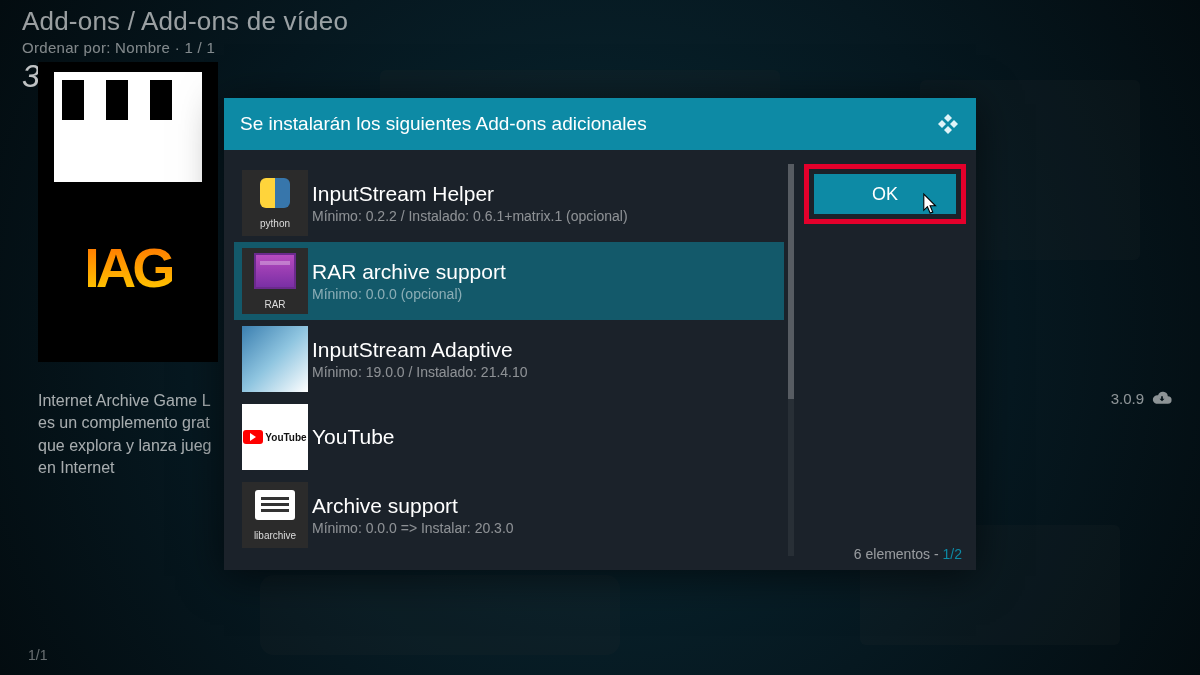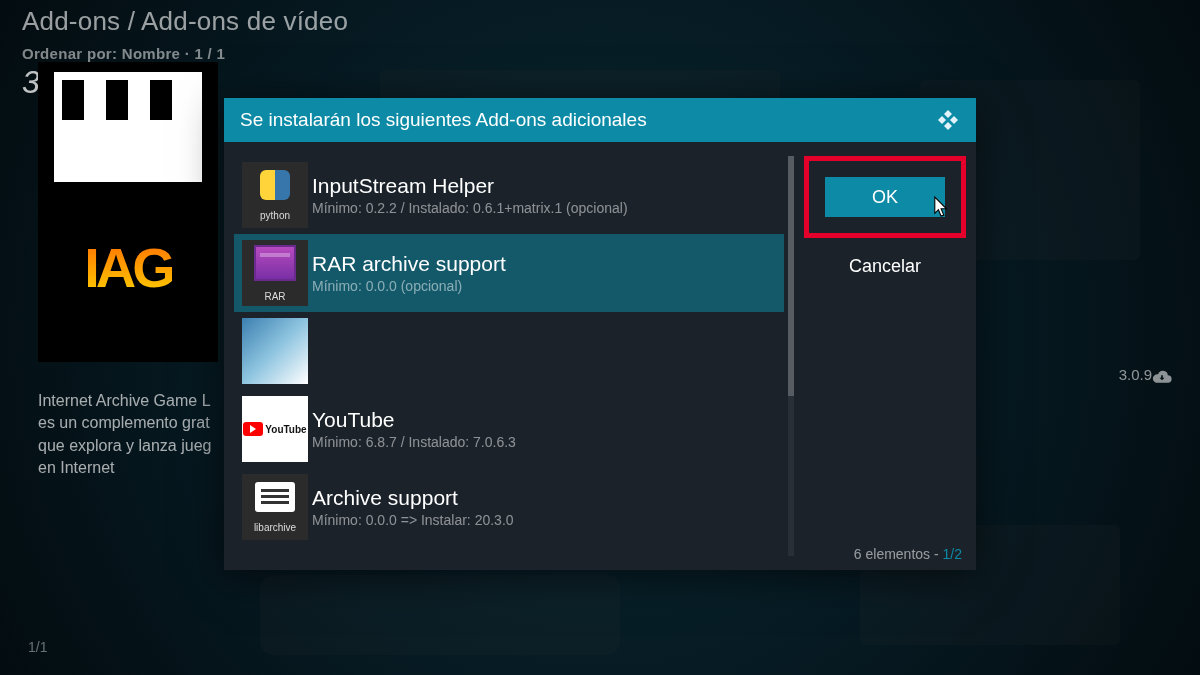--- a/index.html
+++ b/index.html
@@ -11,47 +11,47 @@
   }
 
   
   .bg-shapes { position: absolute; inset: 0; opacity: 0.12; overflow: hidden; }
   .bg-shape { position: absolute; background: #333; border-radius: 6px; }
 
   
   .topbar { position: absolute; top: 6px; left: 22px; right: 22px; display:flex; justify-content:space-between; align-items:flex-start;flex-direction:column;}
   .breadcrumb-wrap {}
   .breadcrumb { font-size: 26px; font-weight: 300; color: rgba(255,255,255,0.6); letter-spacing: 0.2px;}
-  .sortline { font-size: 15px; color: rgba(255,255,255,0.5); margin-top: 8px; letter-spacing: 0.3px; font-weight: bold;}
+  .sortline { font-size: 15px; color: rgba(255,255,255,0.5); margin-top: 2px; letter-spacing: 0.3px;}
   .clock { font-size: 32px; font-weight: 300; color: rgba(255,255,255,0.75); margin-top: 2px; font-style: italic;}
 
   
   .preview { position: absolute; top: 62px; left: 38px; width: 218px;}
   .preview-img { width: 180px; height: 300px; background: #fff; display:flex; align-items:center; justify-content:center; overflow:hidden;}
   .preview-desc { margin-top: 28px; font-size: 16px; color: rgba(255,255,255,0.65); line-height: 1.4; font-weight:300;}
 
   
-  .version-wrap { position: absolute; right: 28px; top: 366px; display:flex; align-items:flex-end; gap:0;}
+  .version-wrap { position: absolute; right: 28px; top: 390px; display:flex; align-items:flex-start; gap:8px;}
   .version { font-size:15px; color: rgba(255,255,255,0.55);}
   .cloud-icon { width:20px; height:14px; }
 
   
-  .pagecount { position:absolute; left:28px; bottom:20px; font-size:14px; color: rgba(255,255,255,0.4);}
+  .pagecount { position:absolute; left:28px; bottom:12px; font-size:14px; color: rgba(255,255,255,0.4);}
 
   
   .dialog {
     position: absolute;
     left: 224px; top: 98px;
     width: 752px; height: 472px;
     background: #1b222a;
     box-shadow: 0 6px 40px rgba(0,0,0,0.6);
     display:flex; flex-direction:column;
   }
   .dialog-header {
-    height: 44px;
+    height: 52px;
     background: #0d8aa5;
     display:flex; align-items:center; justify-content:space-between;
     padding: 0 16px;
   }
   .dialog-title { font-size: 19px; color:#fff; font-weight:400;}
   .kodi-icon { width:24px; height:24px; }
 
   .dialog-body { flex:1; display:flex; }
   .addon-list { flex:1; padding: 14px 0 14px 10px; position:relative; }
   .addon-item {
@@ -72,21 +72,21 @@
   .addon-icon-box.gradient { background: linear-gradient(135deg,#3b7fb0 0%, #8fc5e0 50%, #fff 100%);}
   .addon-icon-box .cap { font-size:10px; margin-top:10px; }
   .addon-text { margin-left: 4px; }
   .addon-name { font-size: 21px; color:#fff; font-weight:300;}
   .addon-sub { font-size: 14px; color: rgba(255,255,255,0.5); margin-top:2px; font-weight:300;}
 
   .list-scrollbar { position:absolute; right:0; top:14px; bottom:14px; width:6px; background: rgba(255,255,255,0.06);}
   .list-scrollbar-thumb { position:absolute; top:0; width:100%; height:60%; background: rgba(255,255,255,0.22);}
 
   .dialog-buttons { width: 182px; padding: 14px 10px 0 10px; }
-  .ok-wrap { border: 5px solid #e4002b; padding: 16px; }
+  .ok-wrap { border: 5px solid #e4002b; padding: 5px; }
   .btn {
     width: 100%; height: 40px;
     display:flex; align-items:center; justify-content:center;
     font-size: 18px; color:#fff; font-weight:400;
     position:relative;
   }
   .btn-ok { background: #0d8aa5; }
   .btn-cancel { background: transparent; margin-top: 8px;}
 
   .cursor {
@@ -199,32 +199,35 @@
         <div class="addon-text">
           <div class="addon-name">RAR archive support</div>
           <div class="addon-sub">Mínimo: 0.0.0 (opcional)</div>
         </div>
       </div>
 
       <div class="addon-item">
         <div class="addon-icon-box gradient">
           <span></span>
         </div>
+        <div class="addon-text">
+          <div class="addon-name">InputStream Adaptive</div>
+          <div class="addon-sub">Mínimo: 19.0.0 / Instalado: 21.4.10</div>
+        </div>
       </div>
 
       <div class="addon-item">
         <div class="addon-icon-box white">
           <div class="yt">
             <div class="yt-play"></div>
             <span class="yt-text">YouTube</span>
           </div>
         </div>
         <div class="addon-text">
           <div class="addon-name">YouTube</div>
-          <div class="addon-sub">Mínimo: 6.8.7 / Instalado: 7.0.6.3</div>
         </div>
       </div>
 
       <div class="addon-item">
         <div class="addon-icon-box">
           <div class="la-box">
               <div></div>
               <div></div>
               <div></div>
             </div>
@@ -243,22 +246,19 @@
 
     <div class="dialog-buttons">
       <div class="ok-wrap">
         <div class="btn btn-ok">
           <span>OK</span>
           <svg class="cursor" viewBox="0 0 20 26" style="left:108px; top:18px;">
             <path fill="#fff" stroke="#000" stroke-width="1.2" d="M2 2l0 18 4-4 3 7 3-1-3-7 6 0z"></path>
           </svg>
         </div>
       </div>
-      <div class="btn btn-cancel">
-        <span>Cancelar</span>
-      </div>
     </div>
   </div>
 
   <div class="dialog-footer">
     <span class="footer-label">6 elementos - </span><span class="footer-count">1/2</span>
   </div>
 </div>
 
 </body></html>

